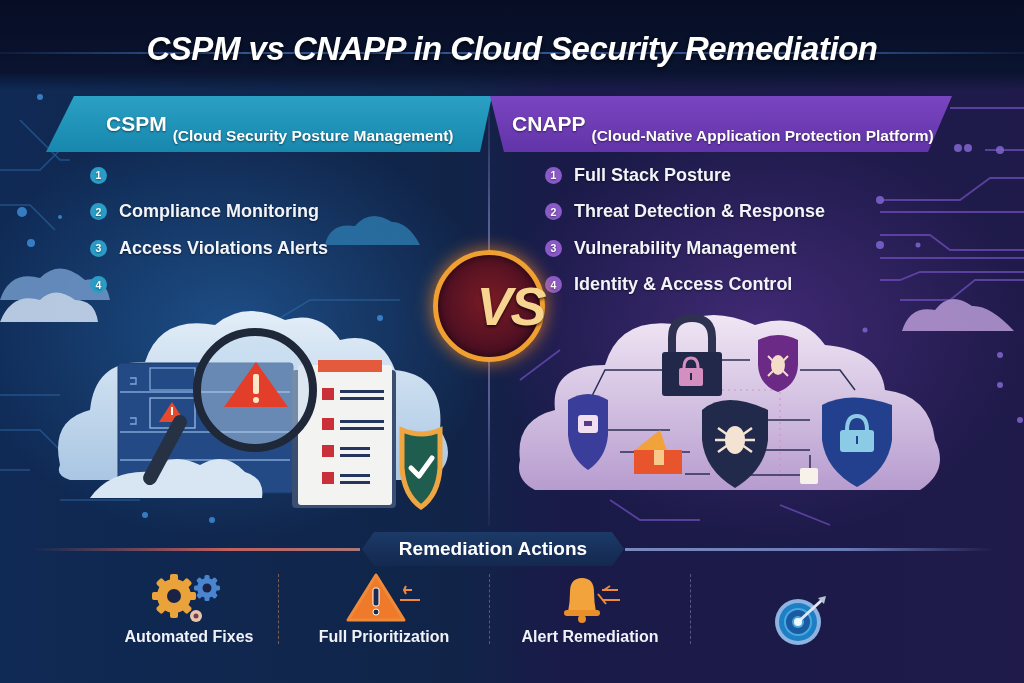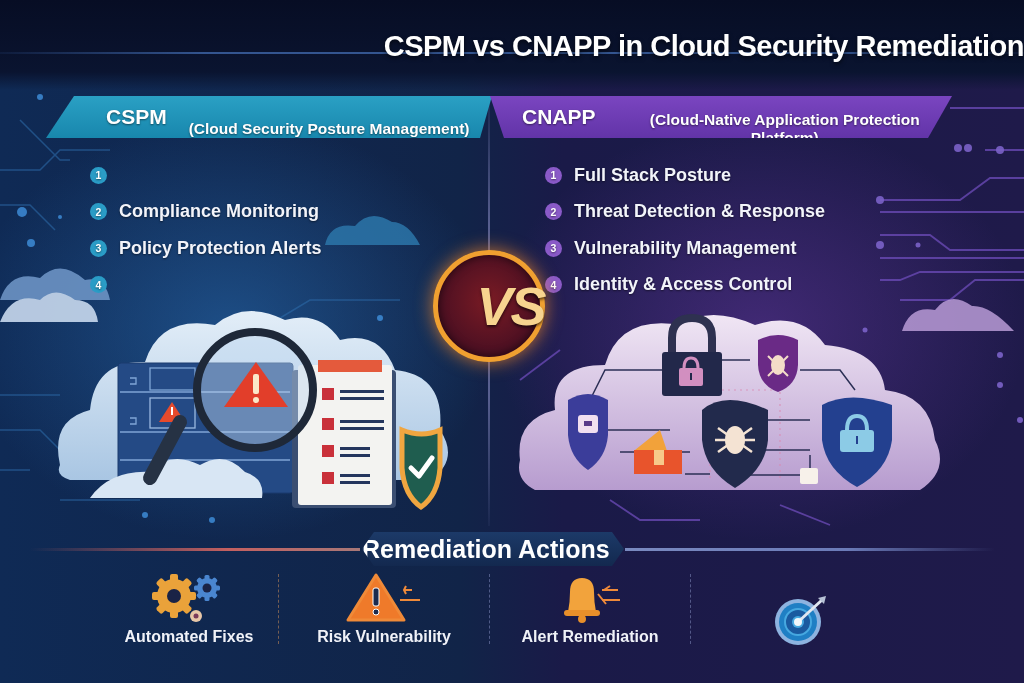--- a/index.html
+++ b/index.html
@@ -18,45 +18,45 @@
   }
   .top-band {
     position: absolute; left: 0; top: 0; width: 1024px; height: 90px;
     background: linear-gradient(180deg, #070d24 0%, #0a1430 80%, rgba(10,20,48,0) 100%);
   }
   .title-line {
     position: absolute; left: 0; top: 52px; width: 1024px; height: 2px;
     background: linear-gradient(90deg, rgba(60,110,190,0.1), rgba(80,130,210,0.6) 20%, rgba(80,130,210,0.6) 80%, rgba(60,110,190,0.1));
   }
   .title {
-    position: absolute; left: 0; top: 30px; width: 1024px; text-align: right;
-    color: #ffffff; font-size: 29px; font-weight: bold; letter-spacing: -0.5px;
+    position: absolute; left: 0; top: 30px; width: 1024px; text-align: center;
+    color: #ffffff; font-size: 33px; font-weight: bold; letter-spacing: -0.5px;
     text-shadow: 0 2px 4px rgba(0,0,0,0.6);
+    font-style: italic;
   }
   .divider {
     position: absolute; left: 488px; top: 96px; width: 2px; height: 430px;
     background: linear-gradient(180deg, rgba(150,160,220,0.05), rgba(170,170,230,0.45) 30%, rgba(170,170,230,0.45) 70%, rgba(150,160,220,0.05));
   }
   .banner {
-    position: absolute; top: 96px; height: 42px;
+    position: absolute; top: 96px; height: 56px;
     display: flex; align-items: center; color: #fff; font-weight: bold;
     text-shadow: 0 1px 2px rgba(0,0,0,0.5);
-    gap: 16px;
   }
   .banner.cspm {
     left: 46px; width: 446px;
     background: linear-gradient(180deg, #2aa0c4, #1887ad);
     clip-path: polygon(28px 0, 100% 0, calc(100% - 12px) 100%, 0 100%);
     padding-left: 60px;
   }
   .banner.cnapp {
     left: 490px; width: 462px;
     background: linear-gradient(180deg, #7a45c0, #6234a8);
     clip-path: polygon(0 0, 100% 0, calc(100% - 24px) 100%, 14px 100%);
-    padding-left: 32px;
+    padding-left: 22px;
     text-align: center;
   }
   .banner .abbr { font-size: 21px; margin-right: 6px; }
   .banner .full { font-size: 15.5px; margin-top: 24px; }
   .feature-list { position: absolute; top: 157px; list-style: none; }
   .feature-list.left { left: 90px; }
   .feature-list.right { left: 545px; }
   .feature-list li {
     display: flex; align-items: center; height: 36.5px;
     color: #f2f4fa; font-size: 18px; font-weight: bold;
@@ -84,22 +84,22 @@
   .ill { position: absolute; }
   .section-line {
     position: absolute; top: 548px; height: 3px;
   }
   .section-line.l { left: 30px; width: 330px; background: linear-gradient(90deg, transparent, #c46060 60%, #a87878); }
   .section-line.r { left: 625px; width: 370px; background: linear-gradient(90deg, #7a8ac0, #6b7bb8 60%, transparent); }
   .remed-header {
     position: absolute; left: 362px; top: 532px; width: 262px; height: 34px;
     background: linear-gradient(180deg, #1c3a68, #13294f);
     clip-path: polygon(12px 0, calc(100% - 12px) 0, 100% 50%, calc(100% - 12px) 100%, 12px 100%, 0 50%);
-    display: flex; align-items: center; 
-    color: #fff; font-size: 25px; font-weight: bold;
+    display: flex; align-items: center; justify-content: center;
+    color: #fff; font-size: 19px; font-weight: bold;
   }
   .actions {
     position: absolute; left: 100px; top: 568px; width: 820px; height: 90px;
     display: flex;
   }
   .action { display: flex; flex-direction: column; align-items: center; justify-content: flex-end; padding-bottom: 12px; }
   .action .label { color: #f0f2f8; font-size: 16px; font-weight: bold; margin-top: 4px; white-space: nowrap; text-align: center; }
   .vsep { width: 0; border-left: 1.5px dashed rgba(200,140,90,0.55); height: 70px; margin-top: 6px; }
   .vsep.blue { border-left-color: rgba(140,150,200,0.5); }
 </style>
@@ -184,21 +184,21 @@
   <ul class="feature-list left">
     <li>
         <span class="num blue">1</span>
       </li>
     <li>
         <span class="num blue">2</span>
         <span>Compliance Monitoring</span>
       </li>
     <li>
         <span class="num blue">3</span>
-        <span>Policy Protection Alerts</span>
+        <span>Access Violations Alerts</span>
       </li>
     <li>
         <span class="num blue">4</span>
       </li>
   </ul>
 
   <ul class="feature-list right">
     <li>
         <span class="num purple">1</span>
         <span>Full Stack Posture</span>
@@ -366,21 +366,21 @@
       <span class="label">Automated Fixes</span>
     </div>
     <div class="vsep"></div>
     <div class="action" style="width:210px">
       <svg width="80" height="52" viewBox="0 0 80 52">
         <path d="M32 3 L60 48 L4 48 Z" fill="#ef7a2a" stroke="#f08a38" stroke-width="3" stroke-linejoin="round"></path>
         <rect x="29" y="16" width="6" height="18" rx="2" fill="#1b2a4e" stroke="#fff" stroke-width="1"></rect>
         <circle cx="32" cy="40" r="3" fill="#1b2a4e" stroke="#fff" stroke-width="1"></circle>
         <path d="M68 18 L60 18 M62 14 L60 18 L62 22 M56 28 L76 28" stroke="#ef8a3a" stroke-width="2" fill="none"></path>
       </svg>
-      <span class="label">Risk Vulnerability</span>
+      <span class="label">Full Prioritization</span>
     </div>
     <div class="vsep blue"></div>
     <div class="action" style="width:200px">
       <svg width="80" height="52" viewBox="0 0 80 52">
         <path d="M18 40 Q20 30 20 20 Q20 6 32 6 Q44 6 44 20 Q44 30 46 40 Z" fill="#f2a33c"></path>
         <rect x="14" y="38" width="36" height="6" rx="3" fill="#e88f2a"></rect>
         <circle cx="32" cy="47" r="4" fill="#e88f2a"></circle>
         <path d="M60 14 L54 18 M52 18 L68 18 M52 28 L70 28 M48 22 L56 32" stroke="#ef8a3a" stroke-width="2" fill="none"></path>
       </svg>
       <span class="label">Alert Remediation</span>

